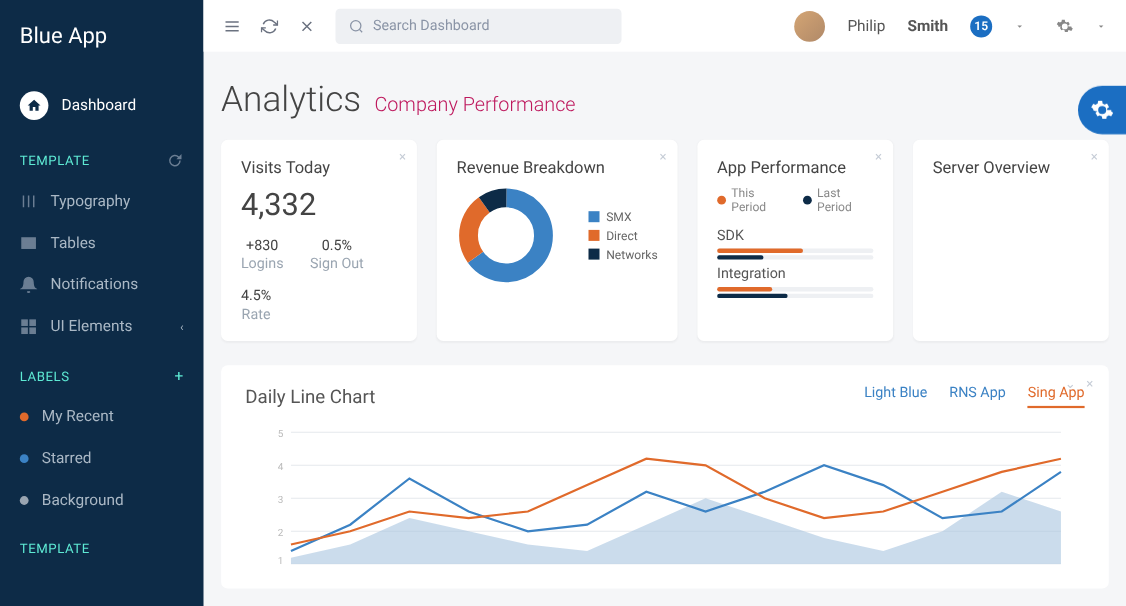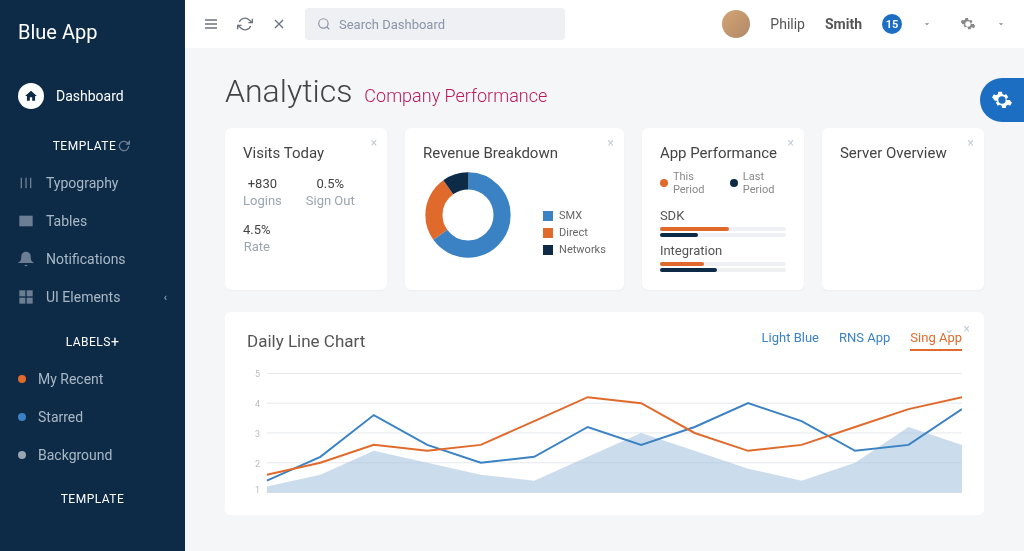--- a/index.html
+++ b/index.html
@@ -3,43 +3,43 @@
 <meta charset="utf-8">
 <style>
 *{box-sizing:border-box;margin:0;padding:0;font-family:-apple-system,BlinkMacSystemFont,'Segoe UI',Roboto,sans-serif}
 body{background:#f5f6f8;width:1024px;height:551px;overflow:hidden;display:flex}
 .sidebar{width:185px;background:#0d2b47;color:#aab8c5;flex-shrink:0;display:flex;flex-direction:column;padding-top:20px}
 .brand{color:#fff;font-size:20px;font-weight:400;padding:0 18px 28px}
 .nav-item{display:flex;align-items:center;padding:11px 18px;font-size:14px;cursor:pointer;gap:12px}
 .nav-item.active{color:#fff}
 .nav-item .circ{width:26px;height:26px;border-radius:50%;background:#fff;display:flex;align-items:center;justify-content:center}
 .nav-item .circ svg{width:14px;height:14px}
-.sec-head{display:flex;justify-content:center;align-items:center;padding:18px 18px 10px;font-size:12px;letter-spacing:.5px;color:#ffffff}
+.sec-head{display:flex;justify-content:space-between;align-items:center;padding:18px 18px 10px;font-size:12px;letter-spacing:.5px;color:#5eead4}
 .icon-sm{width:16px;height:16px;fill:#6b7e93;flex-shrink:0}
 .dot{width:8px;height:8px;border-radius:50%;flex-shrink:0}
 .main{flex:1;display:flex;flex-direction:column;min-width:0}
 .topbar{height:48px;background:#fff;display:flex;align-items:center;padding:0 18px;gap:18px}
 .tbico{width:16px;height:16px;color:#6b7280;cursor:pointer}
 .search{background:#eef0f3;border-radius:4px;height:32px;display:flex;align-items:center;padding:0 12px;width:260px;gap:8px;color:#8a94a6;font-size:13px}
 .user{margin-left:auto;display:flex;align-items:center;gap:20px;font-size:14px;color:#555}
 .avatar{width:28px;height:28px;border-radius:50%;background:linear-gradient(135deg,#d4a574,#b08968)}
 .badge{background:#1b6ec2;color:#fff;border-radius:50%;width:20px;height:20px;display:flex;align-items:center;justify-content:center;font-size:11px;font-weight:600}
-.content{padding:24px 40px;overflow:hidden}
+.content{padding:24px 16px;overflow:hidden}
 .h1{font-size:32px;font-weight:300;color:#444;display:flex;align-items:baseline;gap:12px;margin-bottom:18px}
 .h1 .sub{font-size:18px;color:#be185d;font-weight:300}
 .cards{display:flex;gap:18px;margin-bottom:22px}
 .card{background:#fff;border-radius:6px;padding:16px 18px;flex:1;position:relative;box-shadow:0 1px 2px rgba(0,0,0,.04)}
 .card .close{position:absolute;top:8px;right:10px;color:#c5ccd6;font-size:12px;cursor:pointer}
 .ctitle{font-size:15px;font-weight:400;color:#444;margin-bottom:8px}
 .bignum{font-size:28px;font-weight:400;color:#444;display:flex;justify-content:space-between;align-items:center}
 .stats{display:flex;gap:24px;margin-top:14px}
 .stat{text-align:center}
 .stat .v{font-size:13px;color:#444}
 .stat .l{font-size:13px;color:#9aa5b1;margin-top:2px}
-.donut-wrap{display:flex;align-items:flex-end;gap:30px}
+.donut-wrap{display:flex;align-items:center;gap:30px}
 .legend{font-size:11px;color:#666}
 .legend div{display:flex;align-items:center;gap:6px;margin:4px 0}
 .sq{width:10px;height:10px}
 .perf .leg{display:flex;gap:14px;font-size:11px;color:#888;margin-bottom:12px}
 .perf .leg span{display:flex;align-items:center;gap:5px}
 .bar-lbl{font-size:13px;color:#555;margin-top:6px;margin-bottom:4px}
 .bar{height:4px;background:#eef0f3;border-radius:2px;position:relative;margin-bottom:2px}
 .bar-f{height:100%;border-radius:2px}
 .srv-row{font-size:11px;color:#666;display:flex;justify-content:space-between;align-items:center;margin:14px 0}
 .spark{width:28px;height:14px}
@@ -167,20 +167,26 @@
   <div class="content">
     <div class="h1">
         <span>Analytics</span>
         <span class="sub">Company Performance</span>
       </div>
 
     <div class="cards">
       <div class="card">
         <span class="close">×</span>
         <div class="ctitle">Visits Today</div>
+        <div class="bignum">
+            <span>4,332</span>
+            <svg width="14" height="14" viewBox="0 0 24 24" fill="#3b82c4">
+              <path d="M7 17 17 7M17 7H9m8 0v8"></path>
+            </svg>
+          </div>
         <div class="stats">
           <div class="stat">
               <div class="v">+830</div>
               <div class="l">Logins</div>
             </div>
           <div class="stat">
               <div class="v">0.5%</div>
               <div class="l">Sign Out</div>
             </div>
         </div>

